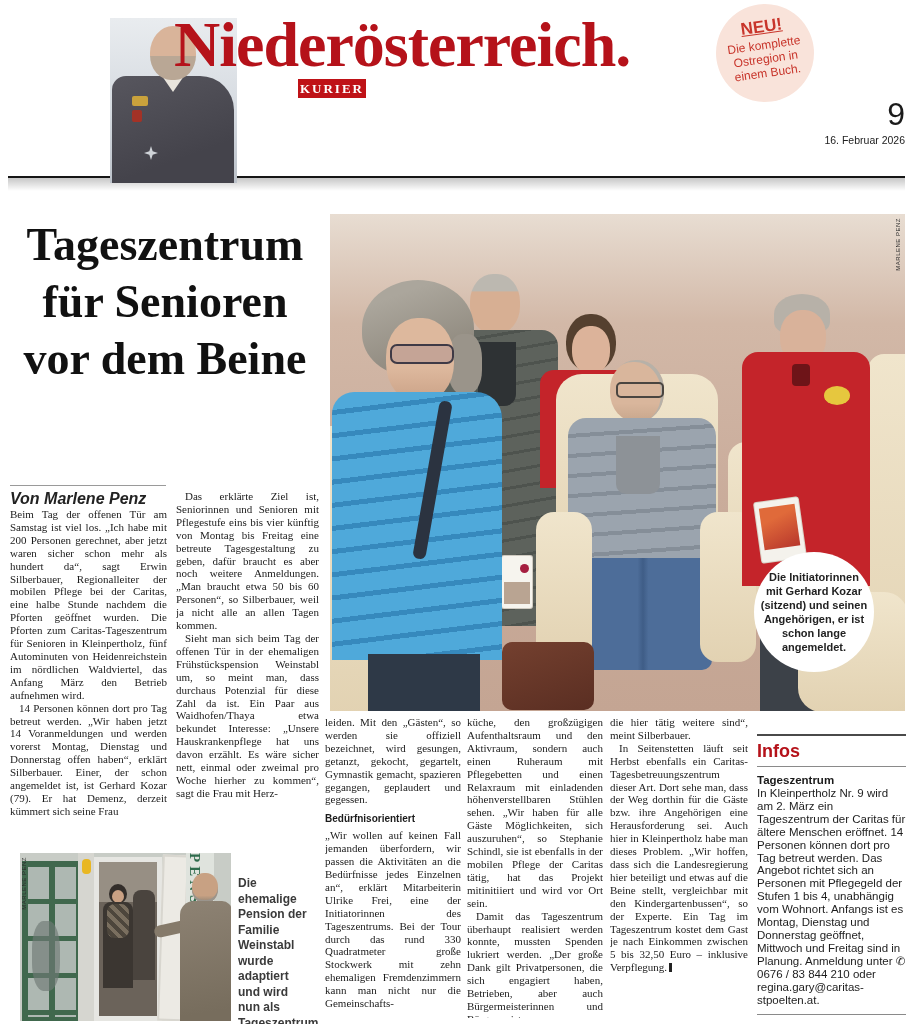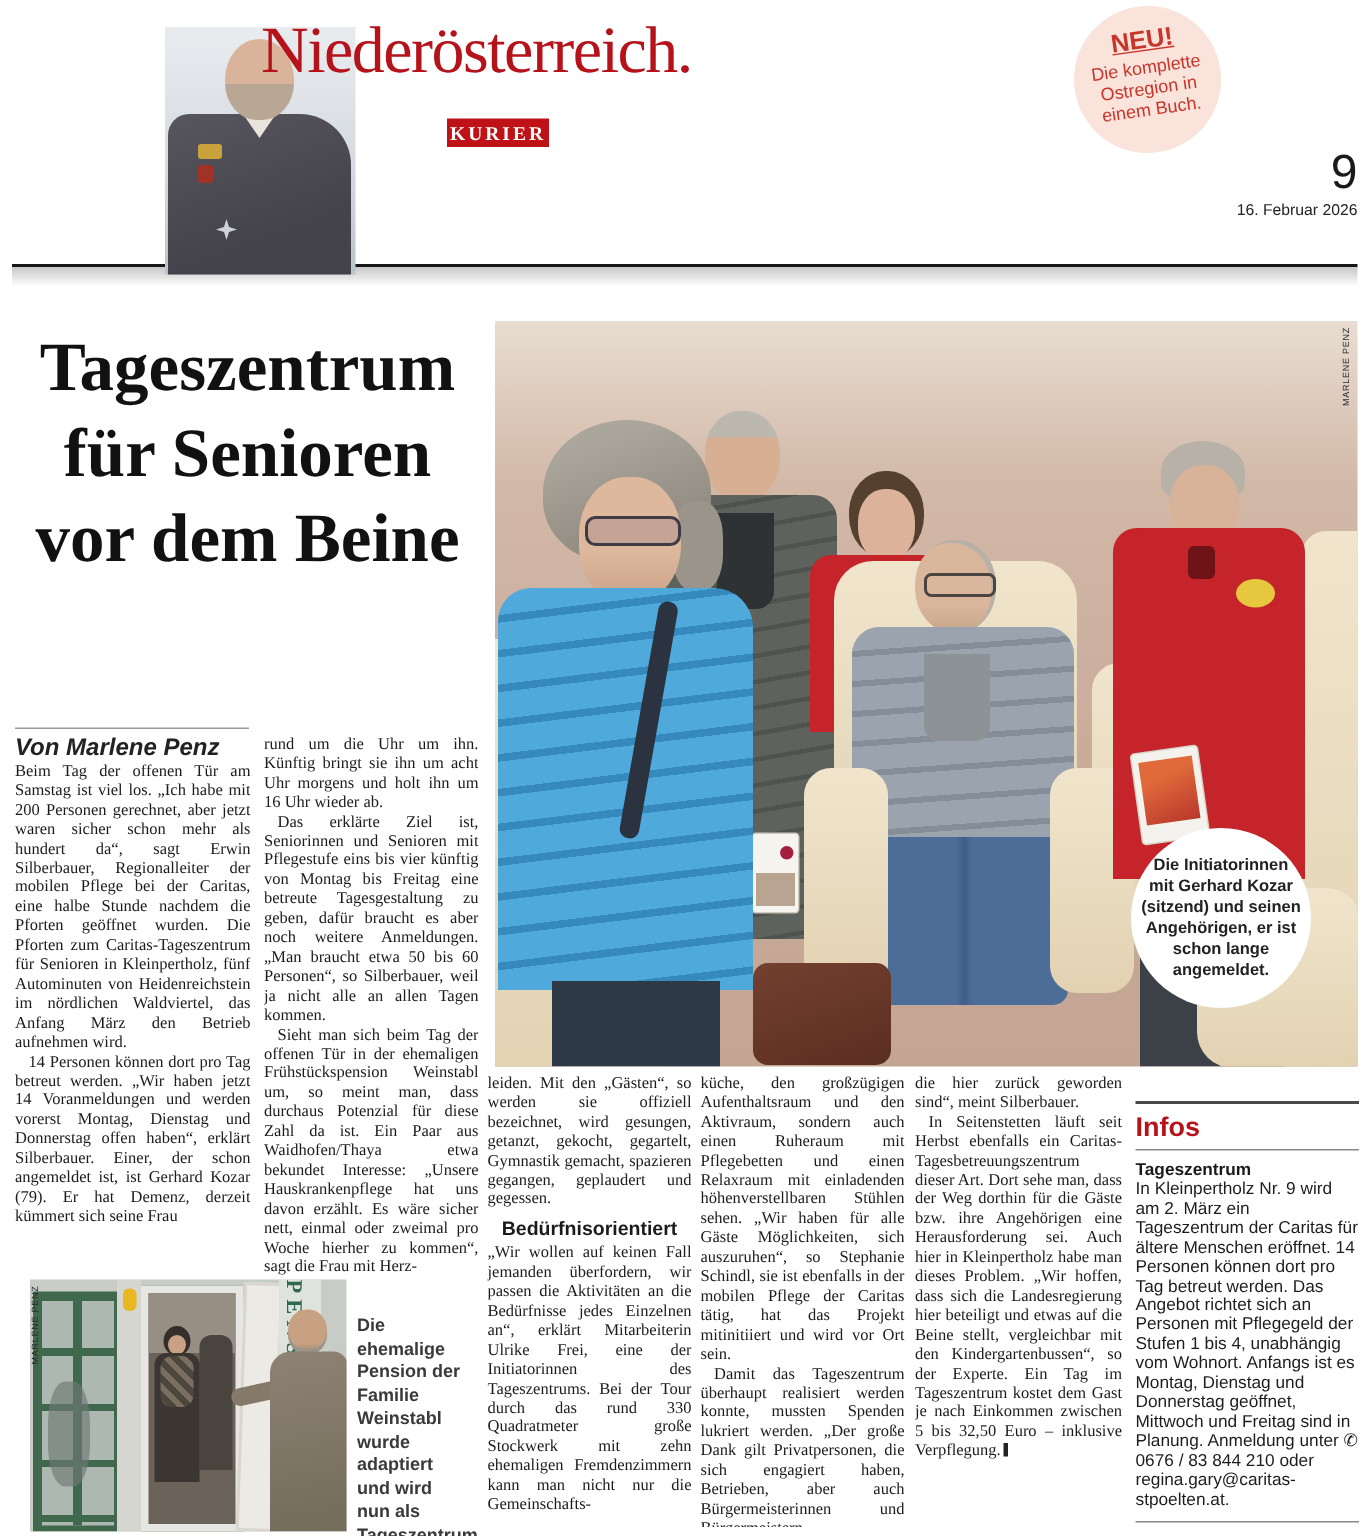--- a/index.html
+++ b/index.html
@@ -15,21 +15,21 @@
   .ff-body{left:2px;top:58px;width:122px;height:110px;border-radius:14px 34px 0 0;
            background:linear-gradient(160deg,#57565e 0%,#44434b 70%);}
   .ff-collar{left:52px;top:58px;width:22px;height:16px;background:#e8e4dc;
              clip-path:polygon(50% 100%,0 0,100% 0);}
   .ff-badge1{left:22px;top:78px;width:16px;height:10px;background:#c9a23c;border-radius:2px;}
   .ff-badge2{left:22px;top:92px;width:10px;height:12px;background:#a33226;border-radius:2px;}
   .ff-star{left:34px;top:128px;width:14px;height:14px;background:#cfd3d8;
            clip-path:polygon(50% 0,62% 38%,100% 50%,62% 62%,50% 100%,38% 62%,0 50%,38% 38%);}
 
   .brand-title{left:174px;top:8px;width:560px;z-index:3;
-               font-family:"Liberation Serif",serif;font-weight:400;font-size:44px;
+               font-family:"Liberation Serif",serif;font-weight:700;font-size:64px;
                letter-spacing:-1px;color:#b5121a;}
   .kurier-box{left:298px;top:79px;width:68px;height:19px;z-index:3;background:#bf1217;
               color:#fff;font-family:"Liberation Serif",serif;font-weight:700;font-size:13px;
               letter-spacing:2px;text-align:center;line-height:19px;}
   .neu-badge{left:716px;top:4px;width:98px;height:98px;border-radius:50%;background:#f9e3da;
              transform:rotate(-8deg);z-index:3;text-align:center;color:#c8352b;}
   .neu-line1{margin-top:13px;font-weight:700;font-size:17px;text-decoration:underline;}
   .neu-line2{margin:2px 10px 0 10px;font-size:12px;line-height:1.15;font-weight:500;}
 
   .teaser{left:245px;top:112px;width:545px;font-size:15px;font-style:italic;
@@ -53,22 +53,22 @@
 
   .bodycol{font-family:"Liberation Serif",serif;font-size:11px;line-height:12.9px;
            text-align:justify;color:#1b1b1b;overflow:hidden;hyphens:auto;}
   .col1{left:10px;top:508px;width:157px;height:340px;}
   .col2{left:176px;top:490px;width:143px;height:360px;}
   .col3{left:325px;top:716px;width:136px;height:302px;}
   .col4{left:467px;top:716px;width:136px;height:302px;}
   .col5{left:610px;top:716px;width:138px;height:302px;}
   .para{margin:0;}
   .para.indent{text-indent:9px;}
-  .subhead{font-family:"Liberation Sans",sans-serif;font-weight:700;font-size:13px;
-           margin:7px 0 3px 0;text-align:center;}
+  .subhead{font-family:"Liberation Sans",sans-serif;font-weight:700;font-size:10px;
+           margin:7px 0 3px 0;text-align:left;}
   .endmark{display:inline-block;width:3px;height:9px;background:#222;margin-left:2px;vertical-align:-1px;}
 
   
   .infos{left:757px;top:734px;width:149px;}
   .infos-rule-top{height:2px;background:#4a4a4a;margin-bottom:5px;}
   .infos-title{color:#b5121a;font-weight:700;font-size:18px;margin:0 0 4px 0;}
   .infos-rule{height:1px;background:#8a8a8a;margin-bottom:7px;}
   .infos-sub{font-weight:700;font-size:11.5px;margin-bottom:1px;}
   .infos-body{font-size:11.5px;line-height:12.9px;color:#1d1d1d;}
   .infos-rule-bottom{height:1px;background:#8a8a8a;margin-top:8px;}
@@ -208,21 +208,20 @@
 
 
   <div class="abs byline-rule"></div>
   <div class="abs byline">Von Marlene Penz</div>
 
   <div class="abs bodycol col1">
     <p class="para">Beim Tag der offenen Tür am Samstag ist viel los. „Ich habe mit 200 Personen gerechnet, aber jetzt waren sicher schon mehr als hundert da“, sagt Erwin Silberbauer, Regionalleiter der mobilen Pflege bei der Caritas, eine halbe Stunde nachdem die Pforten geöffnet wurden. Die Pforten zum Caritas-Tageszentrum für Senioren in Kleinpertholz, fünf Autominuten von Heidenreichstein im nördlichen Waldviertel, das Anfang März den Betrieb aufnehmen wird.</p>
     <p class="para indent">14 Personen können dort pro Tag betreut werden. „Wir haben jetzt 14 Voranmeldungen und werden vorerst Montag, Dienstag und Donnerstag offen haben“, erklärt Silberbauer. Einer, der schon angemeldet ist, ist Gerhard Kozar (79). Er hat Demenz, derzeit kümmert sich seine Frau</p>
   </div>
   <div class="abs bodycol col2">
-    <p class="para">rund um die Uhr um ihn. Künftig bringt sie ihn um acht Uhr morgens und holt ihn um 16 Uhr wieder ab.</p>
     <p class="para indent">Das erklärte Ziel ist, Seniorinnen und Senioren mit Pflegestufe eins bis vier künftig von Montag bis Freitag eine betreute Tagesgestaltung zu geben, dafür braucht es aber noch weitere Anmeldungen. „Man braucht etwa 50 bis 60 Personen“, so Silberbauer, weil ja nicht alle an allen Tagen kommen.</p>
     <p class="para indent">Sieht man sich beim Tag der offenen Tür in der ehemaligen Frühstückspension Weinstabl um, so meint man, dass durchaus Potenzial für diese Zahl da ist. Ein Paar aus Waidhofen/Thaya etwa bekundet Interesse: „Unsere Hauskrankenpflege hat uns davon erzählt. Es wäre sicher nett, einmal oder zweimal pro Woche hierher zu kommen“, sagt die Frau mit Herz-</p>
   </div>
 
   <div class="abs main-photo">
     <div class="abs cream chair-left"></div>
     <div class="abs cream couch-right"></div>
     <div class="abs cream chair-right-edge"></div>
 
     <div class="abs p2-head"></div>
@@ -273,21 +272,21 @@
   <div class="abs bodycol col3">
     <p class="para">leiden. Mit den „Gästen“, so werden sie offiziell bezeichnet, wird gesungen, getanzt, gekocht, gegartelt, Gymnastik gemacht, spazieren gegangen, geplaudert und gegessen.</p>
     <div class="subhead">Bedürfnisorientiert</div>
     <p class="para">„Wir wollen auf keinen Fall jemanden überfordern, wir passen die Aktivitäten an die Bedürfnisse jedes Einzelnen an“, erklärt Mitarbeiterin Ulrike Frei, eine der Initiatorinnen des Tageszentrums. Bei der Tour durch das rund 330 Quadratmeter große Stockwerk mit zehn ehemaligen Fremdenzimmern kann man nicht nur die Gemeinschafts-</p>
   </div>
   <div class="abs bodycol col4">
     <p class="para">küche, den großzügigen Aufenthaltsraum und den Aktivraum, sondern auch einen Ruheraum mit Pflegebetten und einen Relaxraum mit einladenden höhenverstellbaren Stühlen sehen. „Wir haben für alle Gäste Möglichkeiten, sich auszuruhen“, so Stephanie Schindl, sie ist ebenfalls in der mobilen Pflege der Caritas tätig, hat das Projekt mitinitiiert und wird vor Ort sein.</p>
     <p class="para indent">Damit das Tageszentrum überhaupt realisiert werden konnte, mussten Spenden lukriert werden. „Der große Dank gilt Privatpersonen, die sich engagiert haben, Betrieben, aber auch Bürgermeisterinnen und Bürgermeistern,</p>
   </div>
   <div class="abs bodycol col5">
-    <p class="para">die hier zurück geworden sind“, meint Silberbauer.</p>
+    <p class="para">die hier tätig weitere sind“, meint Silberbauer.</p>
     <p class="para indent"><span>In Seitenstetten läuft seit Herbst ebenfalls ein Caritas-Tagesbetreuungszentrum dieser Art. Dort sehe man, dass der Weg dorthin für die Gäste bzw. ihre Angehörigen eine Herausforderung sei. Auch hier in Kleinpertholz habe man dieses Problem. „Wir hoffen, dass sich die Landesregierung hier beteiligt und etwas auf die Beine stellt, vergleichbar mit den Kindergartenbussen“, so der Experte. Ein Tag im Tageszentrum kostet dem Gast je nach Einkommen zwischen 5 bis 32,50 Euro – inklusive Verpflegung.</span><span class="endmark"></span></p>
   </div>
 
   <div class="abs infos">
     <div class="infos-rule-top"></div>
     <div class="infos-title">Infos</div>
     <div class="infos-rule"></div>
     <div class="infos-sub">Tageszentrum</div>
     <div class="infos-body">In Kleinpertholz Nr. 9 wird am 2. März ein Tageszentrum der Caritas für ältere Menschen eröffnet. 14 Personen können dort pro Tag betreut werden. Das Angebot richtet sich an Personen mit Pflegegeld der Stufen 1 bis 4, unabhängig vom Wohnort. Anfangs ist es Montag, Dienstag und Donnerstag geöffnet, Mittwoch und Freitag sind in Planung. Anmeldung unter ✆ 0676 / 83 844 210 oder regina.gary@caritas-stpoelten.at.</div>
     <div class="infos-rule-bottom"></div>

